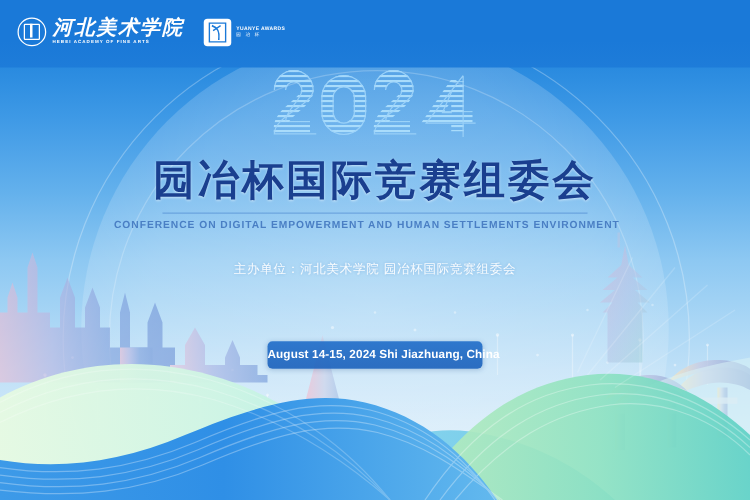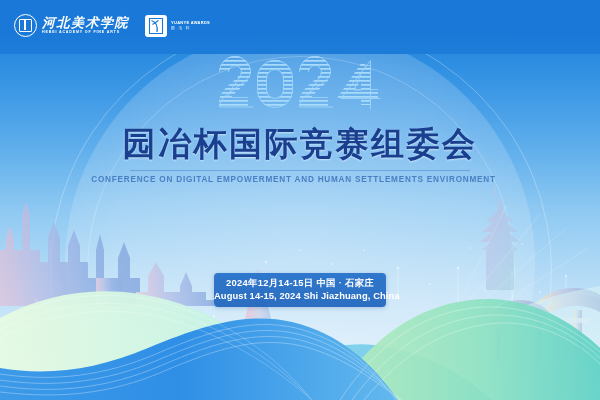--- a/index.html
+++ b/index.html
@@ -114,22 +114,22 @@
   }
   .seal::after {
     content: "";
     position: absolute;
     left: 8.5px; top: 4px;
     width: 2px; height: 11px;
     background: #ffffff;
   }
   .hafa-text { display: flex; flex-direction: column; gap: 1px; }
   .hafa-cn {
-    font-family: Liberation Mono, monospace;
-    font-size: 13px;
+    font-family: Liberation Sans, sans-serif;
+    font-size: 16px;
     font-weight: 700;
     color: #ffffff;
     letter-spacing: 1.5px;
     line-height: 1;
     font-style: italic;
   }
   .hafa-en {
     font-size: 3.6px;
     font-weight: 700;
     color: #ffffff;
@@ -522,19 +522,19 @@
       </g>
     </svg>
   </div>
 
   <div class="headline">园冶杯国际竞赛组委会</div>
 
   <div class="rule"></div>
 
   <div class="subtitle">CONFERENCE ON DIGITAL EMPOWERMENT AND HUMAN SETTLEMENTS ENVIRONMENT</div>
 
+  <div class="organizer">主办单位：河北美术学院  园冶杯国际竞赛组委会</div>
 
   <div class="date-pill">
-    <div class="date-cn">2024年12月14-15日  中国 · 石家庄</div>
     <div class="date-en">August 14-15, 2024 Shi Jiazhuang, China</div>
   </div>
 
 </div>
 
 </body></html>

